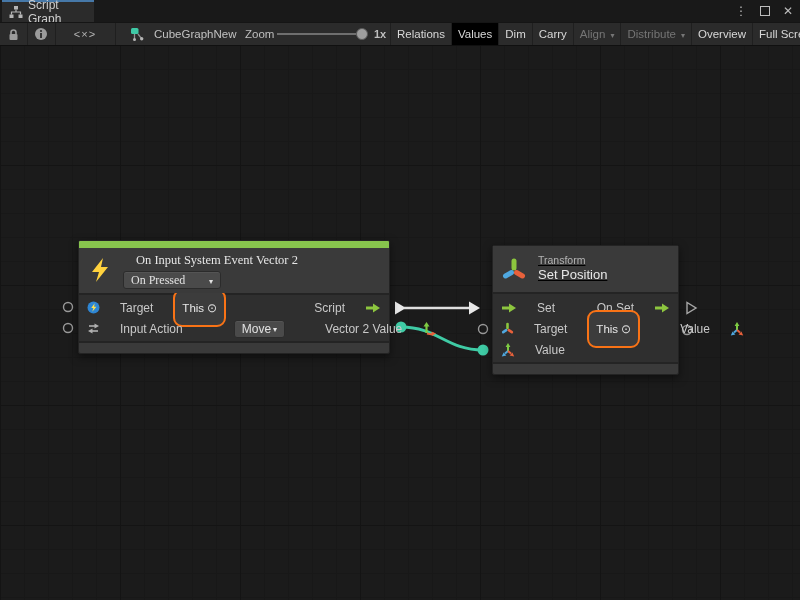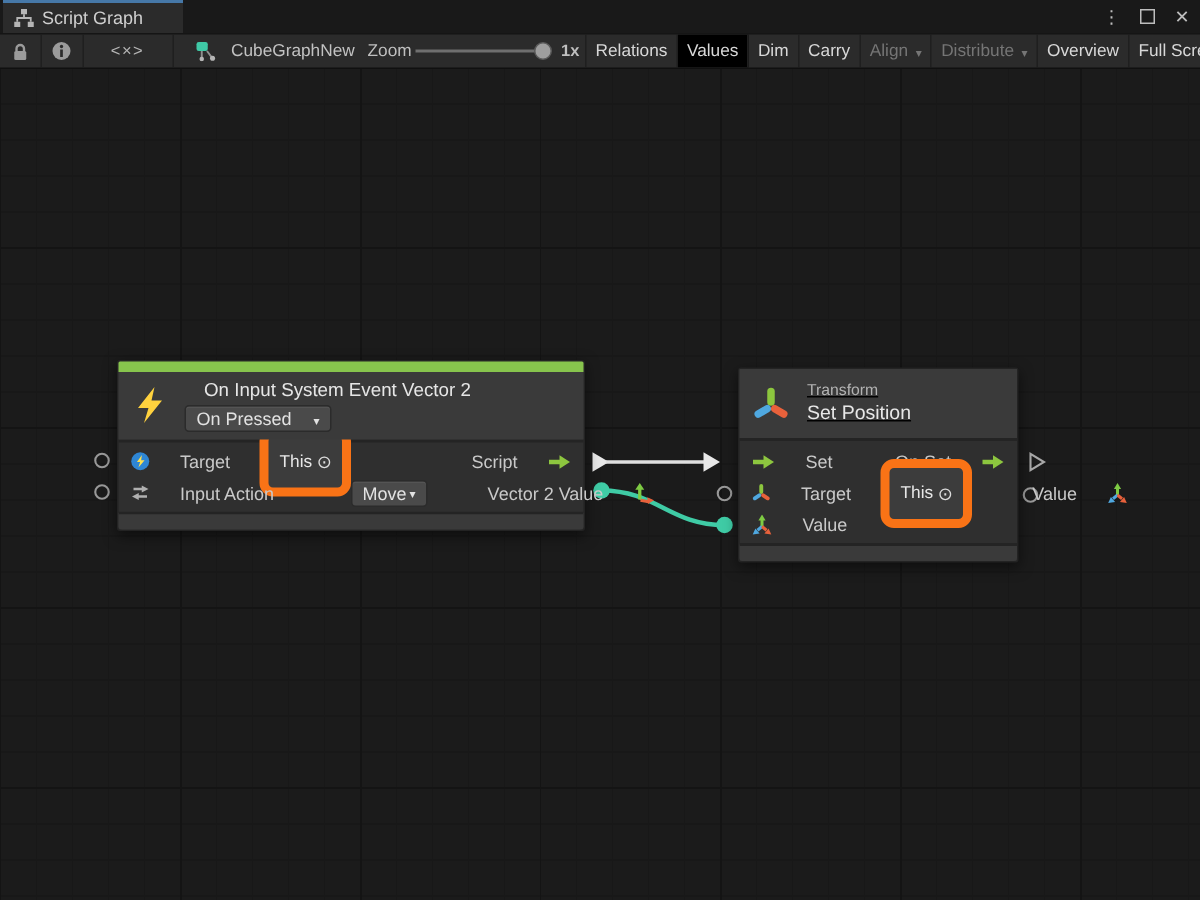--- a/index.html
+++ b/index.html
@@ -1,20 +1,20 @@
 <!DOCTYPE html>
 <html><head>
 <meta charset="utf-8">
 <style>
   html,body{margin:0;padding:0;}
   body{width:800px;height:600px;position:relative;overflow:hidden;background:#1B1B1B;
        font-family:"Liberation Sans",sans-serif;-webkit-user-select:none;user-select:none;}
   
   .titlebar{position:absolute;top:0;left:0;right:0;height:22px;background:#191919;z-index:30;}
-  .tab{position:absolute;left:2px;top:0;height:22px;width:120px;background:#2B2B2B;
+  .tab{position:absolute;left:2px;top:0;height:22px;width:92px;background:#2B2B2B;
        border-top:2px solid #4678A8;box-sizing:border-box;display:flex;align-items:center;
        gap:5px;padding:0 7px;color:#CFCFCF;font-size:12px;}
   .win-controls{position:absolute;right:7px;top:0;height:22px;display:flex;align-items:center;
        gap:13px;color:#BDBDBD;font-size:12px;}
   .maxbox{width:8px;height:8px;border:1.5px solid #BDBDBD;display:inline-block;}
   
   .toolbar{position:absolute;top:22px;left:0;right:0;height:22px;background:#2B2B2B;
        border-top:1px solid #151515;border-bottom:1px solid #101010;box-sizing:content-box;z-index:30;}
   .tseg{position:absolute;top:0;height:22px;display:flex;align-items:center;justify-content:center;
        border-right:1px solid #1F1F1F;}
@@ -50,30 +50,30 @@
   
   .node{position:absolute;box-sizing:border-box;background:#2F2F2F;border:1px solid #232323;
        border-radius:2px;box-shadow:0 3px 9px rgba(0,0,0,.5);z-index:10;}
   .node-accent{height:7px;background:#87C44D;border-radius:1px 1px 0 0;}
   .node-header{background:#3A3A3A;position:relative;}
   .divider{height:2px;background:#242424;}
   .node-body{padding:2px 0 2px;}
   .row{height:21px;display:flex;align-items:center;padding:0 8px;gap:20px;
        font-size:12px;color:#C9C9C9;white-space:nowrap;}
   .spacer{flex:1;}
-  .pill{display:inline-flex;align-items:center;gap:3px;border:6px solid #f97316;background:#3C3C3C;
+  .pill{display:inline-flex;align-items:center;gap:3px;border:2px solid #f97316;background:#3C3C3C;
        border-radius:9px;padding:17px 7px;height:16px;font-size:11.5px;color:#E8E8E8;box-sizing:border-box;}
   .tgt{font-size:12px;color:#DCDCDC;}
   .dropdown{display:inline-flex;align-items:center;justify-content:space-between;background:#4A4A4A;
        border:1px solid #2B2B2B;border-radius:3px;height:18px;padding:0 7px;color:#E2E2E2;
        font-size:12px;box-sizing:border-box;box-shadow:inset 0 1px 0 rgba(255,255,255,.06);margin-left:31px;}
   .node-footer{height:10px;background:#3A3A3A;border-top:2px solid #242424;border-radius:0 0 2px 2px;}
   
   .node1{left:78px;top:240px;width:312px;}
-  .node1 .node-header{height:45px;}
+  .node1 .node-header{height:45px;font-family:Liberation Serif, serif;}
   .n1-bolt{position:absolute;left:9px;top:9px;}
   .n1-title{margin-left:57px;padding-top:5px;font-size:12.5px;color:#E6E6E6;}
   .n1-dd{margin-left:44px;margin-top:3px;width:98px;}
   
   .node2{left:492px;top:245px;width:187px;}
   .node2 .node-header{height:46px;text-decoration:underline;}
   .n2-icon{position:absolute;left:8px;top:10px;}
   .n2-cat{margin-left:45px;padding-top:8px;font-size:10.5px;color:#B3B3B3;}
   .n2-title{margin-left:45px;margin-top:1px;font-size:13px;color:#E8E8E8;}
   .mini{flex:0 0 auto;display:inline-flex;}

